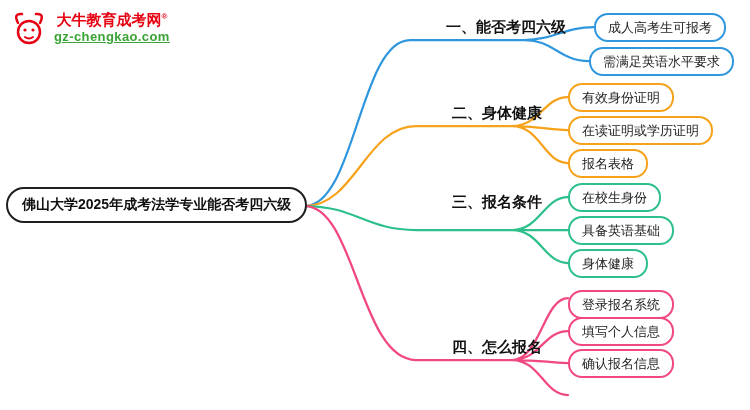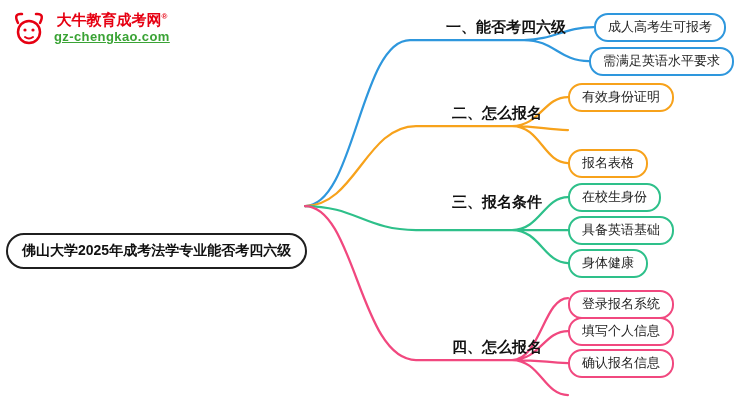--- a/index.html
+++ b/index.html
@@ -7,28 +7,28 @@
   svg.lines{position:absolute;left:0;top:0;z-index:1;}
 
   .logo{position:absolute;left:10px;top:8px;display:flex;align-items:center;gap:6px;z-index:3;cursor:pointer;}
   .logo-text{display:flex;flex-direction:column;align-items:center;line-height:1.2;}
   .site-name{color:#e60012;font-weight:700;font-size:15px;white-space:nowrap;}
   .site-name sup{font-size:8px;color:#e60012;}
   .site-url{color:#3aa335;font-weight:700;font-size:13px;letter-spacing:.4px;text-decoration:underline;}
 
   .main-topic{position:absolute;left:6px;top:187px;z-index:2;background:#fff;
     border:2px solid #1f1f1f;border-radius:18px;padding:7px 14px;
-    font-size:14px;font-weight:600;color:#111;white-space:nowrap;margin-top:46px;}
+    font-size:14px;font-weight:600;color:#111;white-space:nowrap;}
 
   .branch-label{position:absolute;z-index:2;font-size:15px;font-weight:700;color:#111;
     line-height:20px;white-space:nowrap;margin-left:36px;}
 
   .leaf{position:absolute;z-index:2;background:#fff;border:2px solid #999;
     border-radius:14px;padding:4px 12px;font-size:13px;line-height:17px;
-    font-weight:500;color:#222;white-space:nowrap;font-family:Liberation Mono, monospace;}
+    font-weight:500;color:#222;white-space:nowrap;}
 </style>
 </head>
 <body>
 
 <div class="canvas">
 
   <svg class="lines" width="750" height="410" viewBox="0 0 750 410">
     <g fill="none" stroke-width="2.25" stroke-linecap="round">
       <path d="M305 206 C355 206 360 40 410 40 L524 40
                C554 40 564 27 594 27
@@ -59,28 +59,29 @@
     </svg>
     <div class="logo-text">
       <div class="site-name"><span>大牛教育成考网</span><sup>®</sup></div>
       <div class="site-url">gz-chengkao.com</div>
     </div>
   </div>
 
   <div class="main-topic">佛山大学2025年成考法学专业能否考四六级</div>
 
   <div class="branch-label" style="left:410px;top:17px">一、能否考四六级</div>
-  <div class="branch-label" style="left:416px;top:103px">二、怎么报名</div>
+  <div class="branch-label" style="left:416px;top:103px">二、身体健康</div>
   <div class="branch-label" style="left:416px;top:192px">三、报名条件</div>
   <div class="branch-label" style="left:416px;top:337px">四、怎么报名</div>
 
   <div class="leaf" style="left: 594px; top: 13px; border-color: rgb(46, 151, 221);">成人高考生可报考</div>
   <div class="leaf" style="left: 589px; top: 47px; border-color: rgb(46, 151, 221);">需满足英语水平要求</div>
 
   <div class="leaf" style="left: 568px; top: 83px; border-color: rgb(247, 162, 27);">有效身份证明</div>
+  <div class="leaf" style="left: 568px; top: 116px; border-color: rgb(247, 162, 27);">在读证明或学历证明</div>
   <div class="leaf" style="left: 568px; top: 149px; border-color: rgb(247, 162, 27);">报名表格</div>
 
   <div class="leaf" style="left: 568px; top: 183px; border-color: rgb(46, 192, 138);">在校生身份</div>
   <div class="leaf" style="left: 568px; top: 249px; border-color: rgb(46, 192, 138);">身体健康</div>
   <div class="leaf" style="left: 568px; top: 216px; border-color: rgb(46, 192, 138);">具备英语基础</div>
 
   <div class="leaf" style="left: 568px; top: 284px; border-color: rgb(241, 72, 127); margin-top: 6px;">登录报名系统</div>
   <div class="leaf" style="left: 568px; top: 349px; border-color: rgb(241, 72, 127);">确认报名信息</div>
   <div class="leaf" style="left: 568px; top: 317px; border-color: rgb(241, 72, 127);">填写个人信息</div>
 

